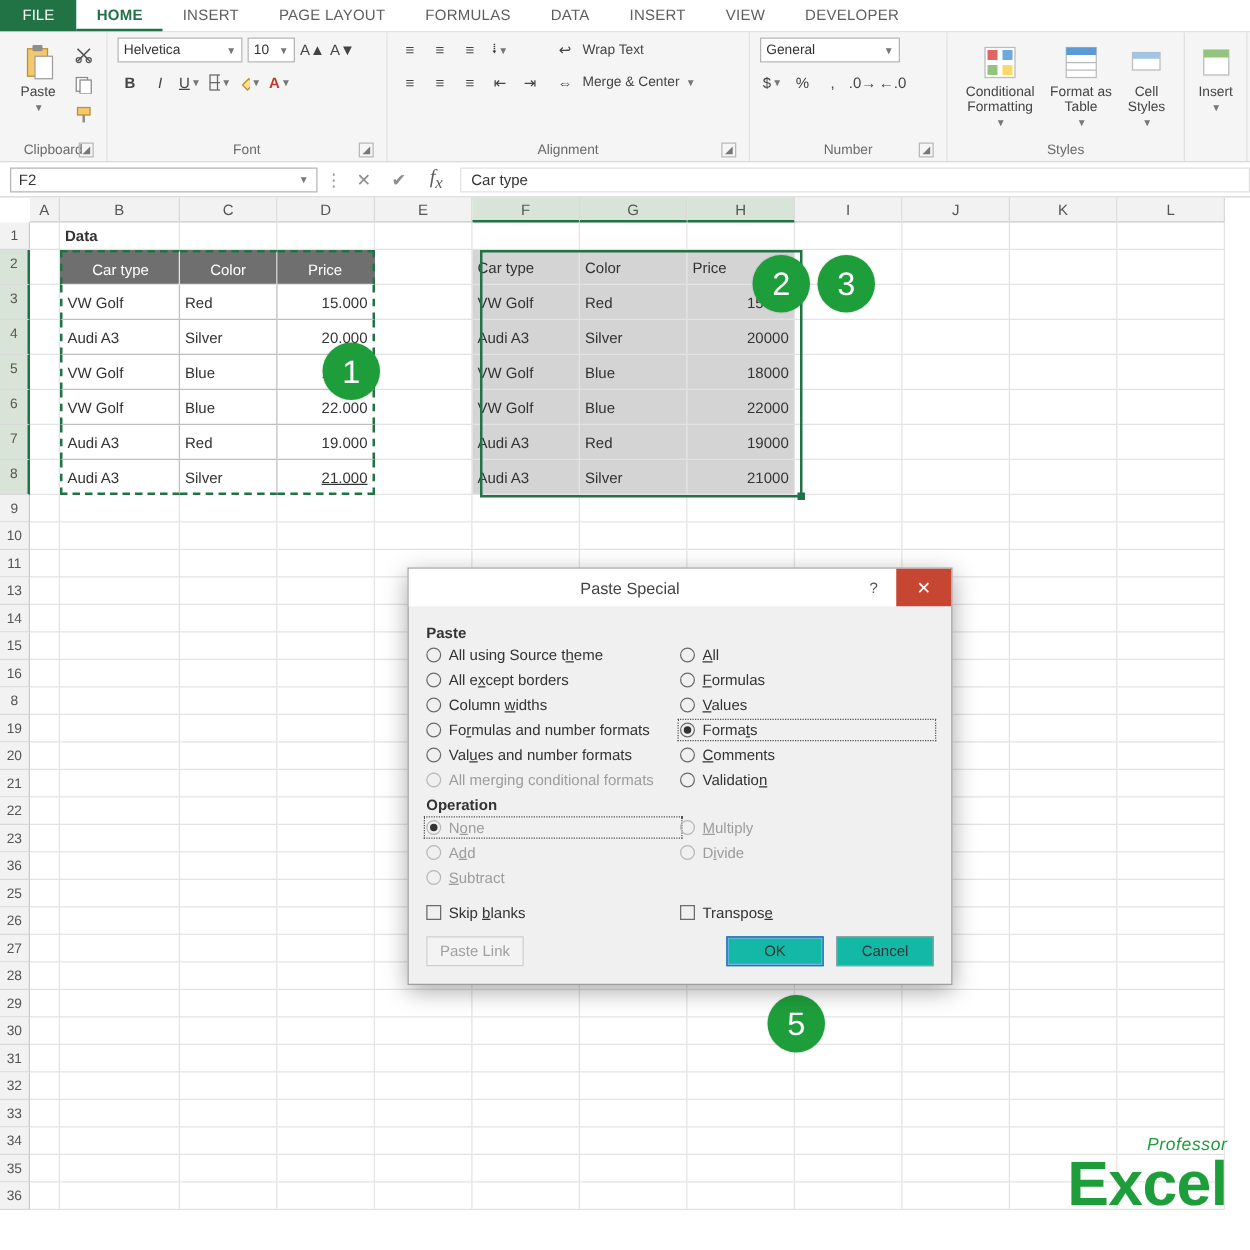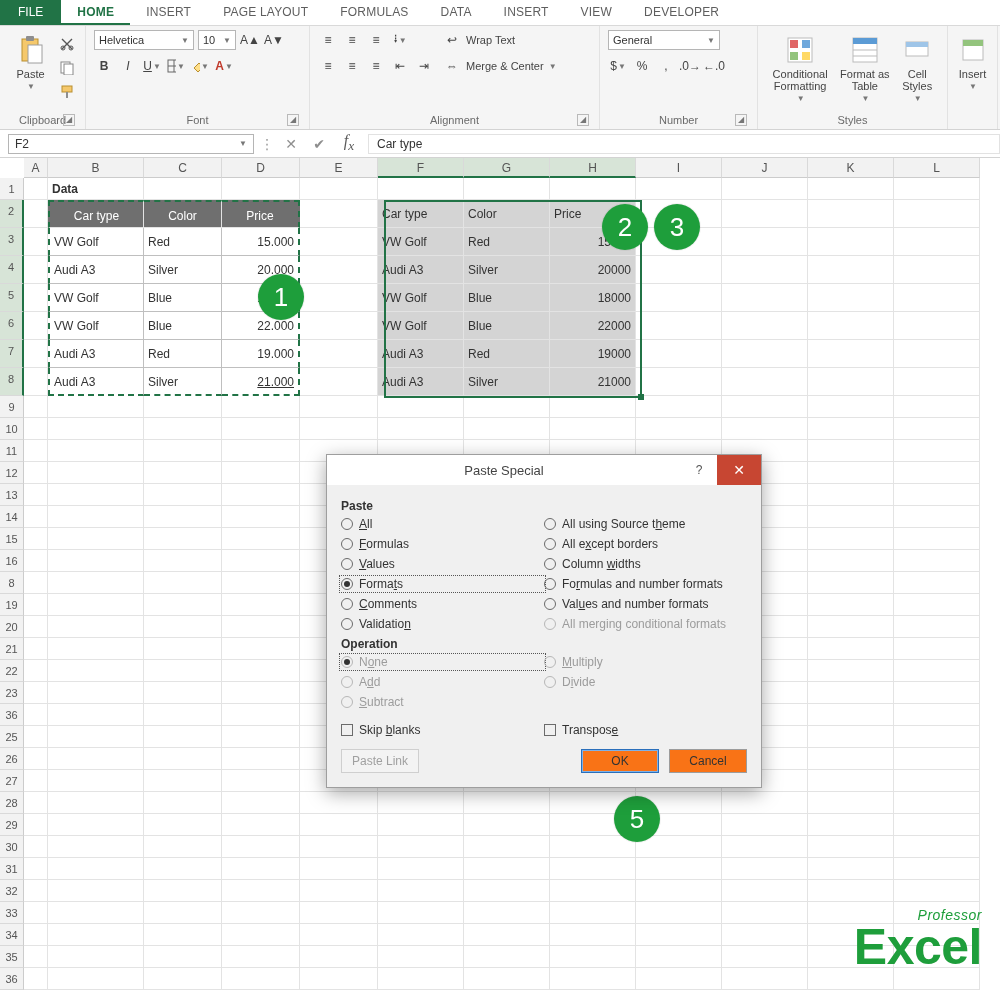--- a/index.html
+++ b/index.html
@@ -126,21 +126,21 @@
   .opt-col { flex:1; display:flex; flex-direction:column; gap:6px; }
   .radio,.chk { display:flex; align-items:center; gap:6px; cursor:default;}
   .radio .cir { width:12px; height:12px; border:1px solid #6b6b6b; border-radius:50%; position:relative;}
   .radio.checked .cir::after { content:""; position:absolute; inset:2px; background:#333; border-radius:50%;}
   .radio.dis .cir { border-color:#b7b7b7;}
   .radio.dis { color:#9c9c9c;}
   .radio.foc { outline:1px dotted #555; outline-offset:1px; padding-right:2px;}
   .chk .bx { width:12px; height:12px; border:1px solid #6b6b6b;}
   u { text-decoration:underline; }
   .dlg-btns { display:flex; justify-content:space-between; align-items:center; margin-top:12px;}
-  .btn { min-width:78px; height:24px; border:1px solid #9c9c9c; background:#f97316; text-align:center; line-height:22px; font-size:12px;}
+  .btn { min-width:78px; height:24px; border:1px solid #9c9c9c; background:#14b8a6; text-align:center; line-height:22px; font-size:12px;}
   .btn.def { border:1px solid #2a6fbb; box-shadow:0 0 0 1px #7fb1e6 inset;}
   .btn.dis { color:#a0a0a0; background:#f3f3f3; border-color:#cfcfcf;}
   
   .logo { position:absolute; right:18px; bottom:28px; font-family:Liberation Sans, sans-serif; color:#1e9e3b; line-height:1;}
   .logo .top { font-size:14px; letter-spacing:.5px; text-align:right; font-style:italic; }
   .logo .bot { font-size:50px; font-weight:700; letter-spacing:-.5px; }
   .logo .bot .e { color:#1e9e3b; }
 </style>
 </head>
 <body>
@@ -540,35 +540,20 @@
       <div class="cell" style="width: 78px;"></div>
       <div class="cell" style="width: 86px;"></div>
       <div class="cell" style="width: 86px;"></div>
       <div class="cell" style="width: 86px;"></div>
       <div class="cell" style="width: 86px;"></div>
       <div class="cell" style="width: 86px;"></div>
       <div class="cell" style="width: 86px;"></div>
       <div class="cell" style="width: 86px;"></div>
     </div>
     <div class="row">
-      <div class="rh">12</div>
-      <div class="cell" style="width: 24px;"></div>
-      <div class="cell" style="width: 96px;"></div>
-      <div class="cell" style="width: 78px;"></div>
-      <div class="cell" style="width: 78px;"></div>
-      <div class="cell" style="width: 78px;"></div>
-      <div class="cell" style="width: 86px;"></div>
-      <div class="cell" style="width: 86px;"></div>
-      <div class="cell" style="width: 86px;"></div>
-      <div class="cell" style="width: 86px;"></div>
-      <div class="cell" style="width: 86px;"></div>
-      <div class="cell" style="width: 86px;"></div>
-      <div class="cell" style="width: 86px;"></div>
-    </div>
-    <div class="row">
       <div class="rh">13</div>
       <div class="cell" style="width: 24px;"></div>
       <div class="cell" style="width: 96px;"></div>
       <div class="cell" style="width: 78px;"></div>
       <div class="cell" style="width: 78px;"></div>
       <div class="cell" style="width: 78px;"></div>
       <div class="cell" style="width: 86px;"></div>
       <div class="cell" style="width: 86px;"></div>
       <div class="cell" style="width: 86px;"></div>
       <div class="cell" style="width: 86px;"></div>
@@ -920,20 +905,46 @@
 
 <div class="dialog">
   <div class="dlg-title">
     <span class="t">Paste Special</span>
     <span class="q">?</span>
     <span class="x">✕</span>
   </div>
   <div class="dlg-body">
     <div class="sect">Paste</div>
     <div class="opt-row">
+      <div class="opt-col" id="paste-right">
+          <label class="radio">
+            <span class="cir"></span>
+            <span>All using Source t<u>h</u>eme</span>
+          </label>
+          <label class="radio">
+            <span class="cir"></span>
+            <span>All e<u>x</u>cept borders</span>
+          </label>
+          <label class="radio">
+            <span class="cir"></span>
+            <span>Column <u>w</u>idths</span>
+          </label>
+          <label class="radio">
+            <span class="cir"></span>
+            <span>Fo<u>r</u>mulas and number formats</span>
+          </label>
+          <label class="radio">
+            <span class="cir"></span>
+            <span>Val<u>u</u>es and number formats</span>
+          </label>
+          <label class="radio dis">
+            <span class="cir"></span>
+            <span>All mer<u>g</u>ing conditional formats</span>
+          </label>
+        </div>
       <div class="opt-col" id="paste-left">
           <label class="radio">
             <span class="cir"></span>
             <span><u>A</u>ll</span>
           </label>
           <label class="radio">
             <span class="cir"></span>
             <span><u>F</u>ormulas</span>
           </label>
           <label class="radio">
@@ -944,46 +955,20 @@
             <span class="cir"></span>
             <span>Forma<u>t</u>s</span>
           </label>
           <label class="radio">
             <span class="cir"></span>
             <span><u>C</u>omments</span>
           </label>
           <label class="radio">
             <span class="cir"></span>
             <span>Validatio<u>n</u></span>
-          </label>
-        </div>
-      <div class="opt-col" id="paste-right">
-          <label class="radio">
-            <span class="cir"></span>
-            <span>All using Source t<u>h</u>eme</span>
-          </label>
-          <label class="radio">
-            <span class="cir"></span>
-            <span>All e<u>x</u>cept borders</span>
-          </label>
-          <label class="radio">
-            <span class="cir"></span>
-            <span>Column <u>w</u>idths</span>
-          </label>
-          <label class="radio">
-            <span class="cir"></span>
-            <span>Fo<u>r</u>mulas and number formats</span>
-          </label>
-          <label class="radio">
-            <span class="cir"></span>
-            <span>Val<u>u</u>es and number formats</span>
-          </label>
-          <label class="radio dis">
-            <span class="cir"></span>
-            <span>All mer<u>g</u>ing conditional formats</span>
           </label>
         </div>
     </div>
     <div class="sect">Operation</div>
     <div class="opt-row">
       <div class="opt-col" id="ops-left">
           <label class="radio dis checked foc">
             <span class="cir"></span>
             <span>N<u>o</u>ne</span>
           </label>

